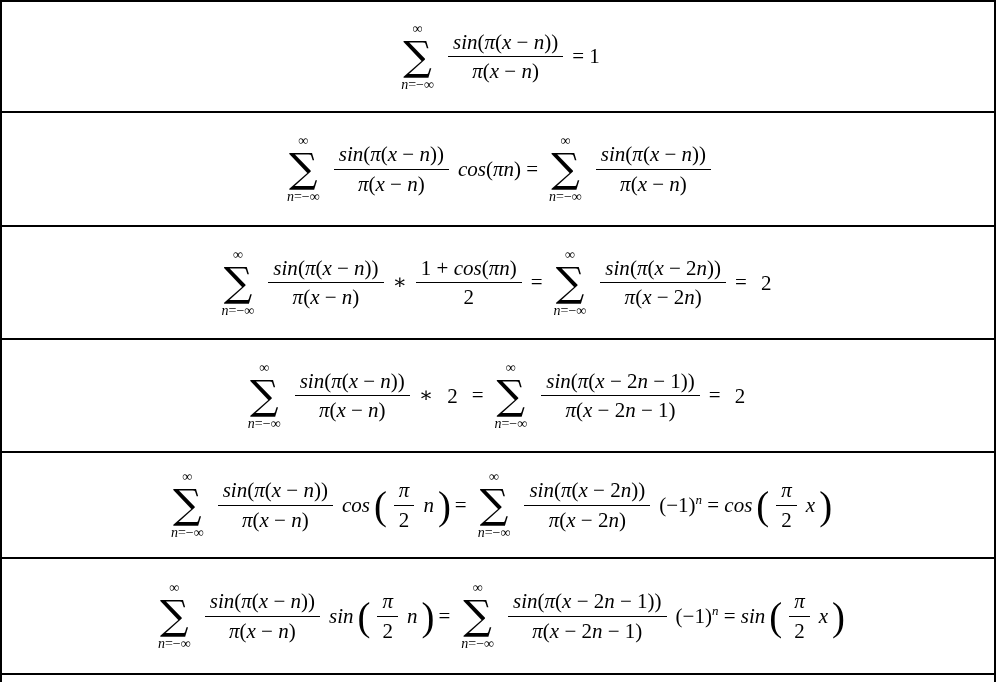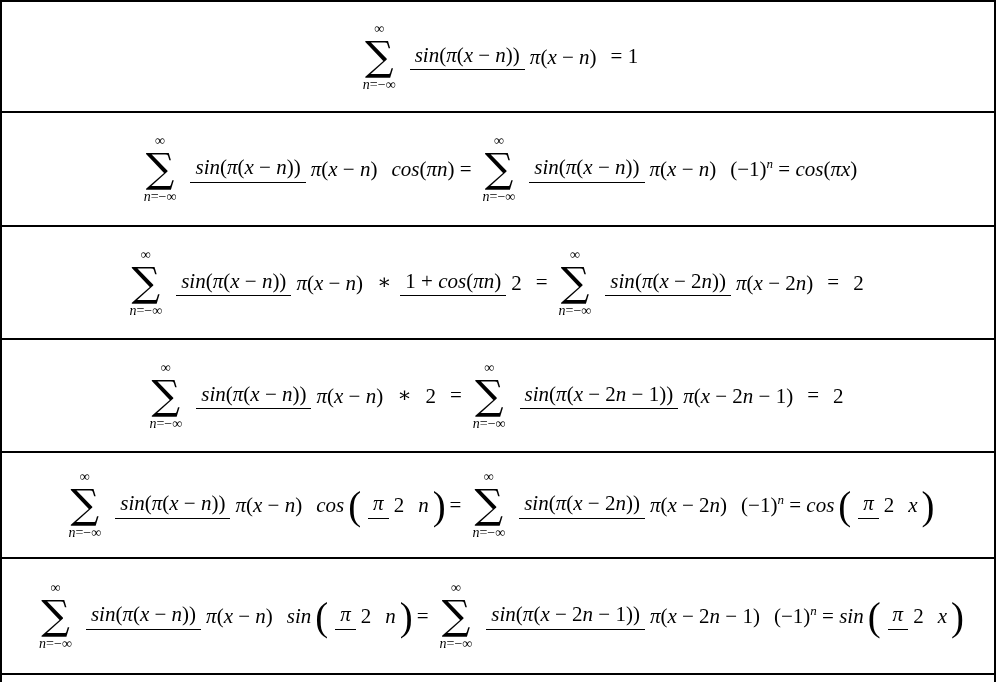--- a/index.html
+++ b/index.html
@@ -25,21 +25,21 @@
   .row:nth-child(5){height:106px;}
   .row:nth-child(6){height:116px;}
   .formula{
     display:flex;align-items:center;justify-content:center;
     font-size:21px;line-height:1.15;
   }
   .it{font-style:italic;}
   .mt{white-space:pre;margin:0 3px;display:inline-block;}
   .mt sup{font-size:62%;line-height:1;}
   .frac{
-    display:inline-flex;flex-direction:row;align-items:center;
+    display:inline-flex;flex-direction:column;align-items:center;
     margin:4px 6px;text-align:center;
   }
   .num{
     align-self:stretch;text-align:center;white-space:pre;
     border-bottom:1.8px solid #000;
     padding:0 5px 2px 5px;
   }
   .den{
     align-self:stretch;text-align:center;white-space:pre;
     padding:2px 5px 0 5px;
@@ -88,21 +88,20 @@
         <span class="mt"><span class="it">cos</span>(<span class="it">πn</span>) =</span>
         <span class="sum">
           <span class="sum-top">∞</span>
           <span class="sigma">∑</span>
           <span class="sum-bot"><span class="it">n</span>=−∞</span>
         </span>
         <span class="frac">
           <span class="num"><span class="it">sin</span>(<span class="it">π</span>(<span class="it">x</span> − <span class="it">n</span>))</span>
           <span class="den"><span class="it">π</span>(<span class="it">x</span> − <span class="it">n</span>)</span>
         </span>
-        <span class="mt">(−1)<sup><span class="it">n</span></sup> = <span class="it">cos</span>(<span class="it">πx</span>)</span>
       </div>
     </div>
     <div class="row">
       <div class="formula">
         <span class="sum">
           <span class="sum-top">∞</span>
           <span class="sigma">∑</span>
           <span class="sum-bot"><span class="it">n</span>=−∞</span>
         </span>
         <span class="frac">

